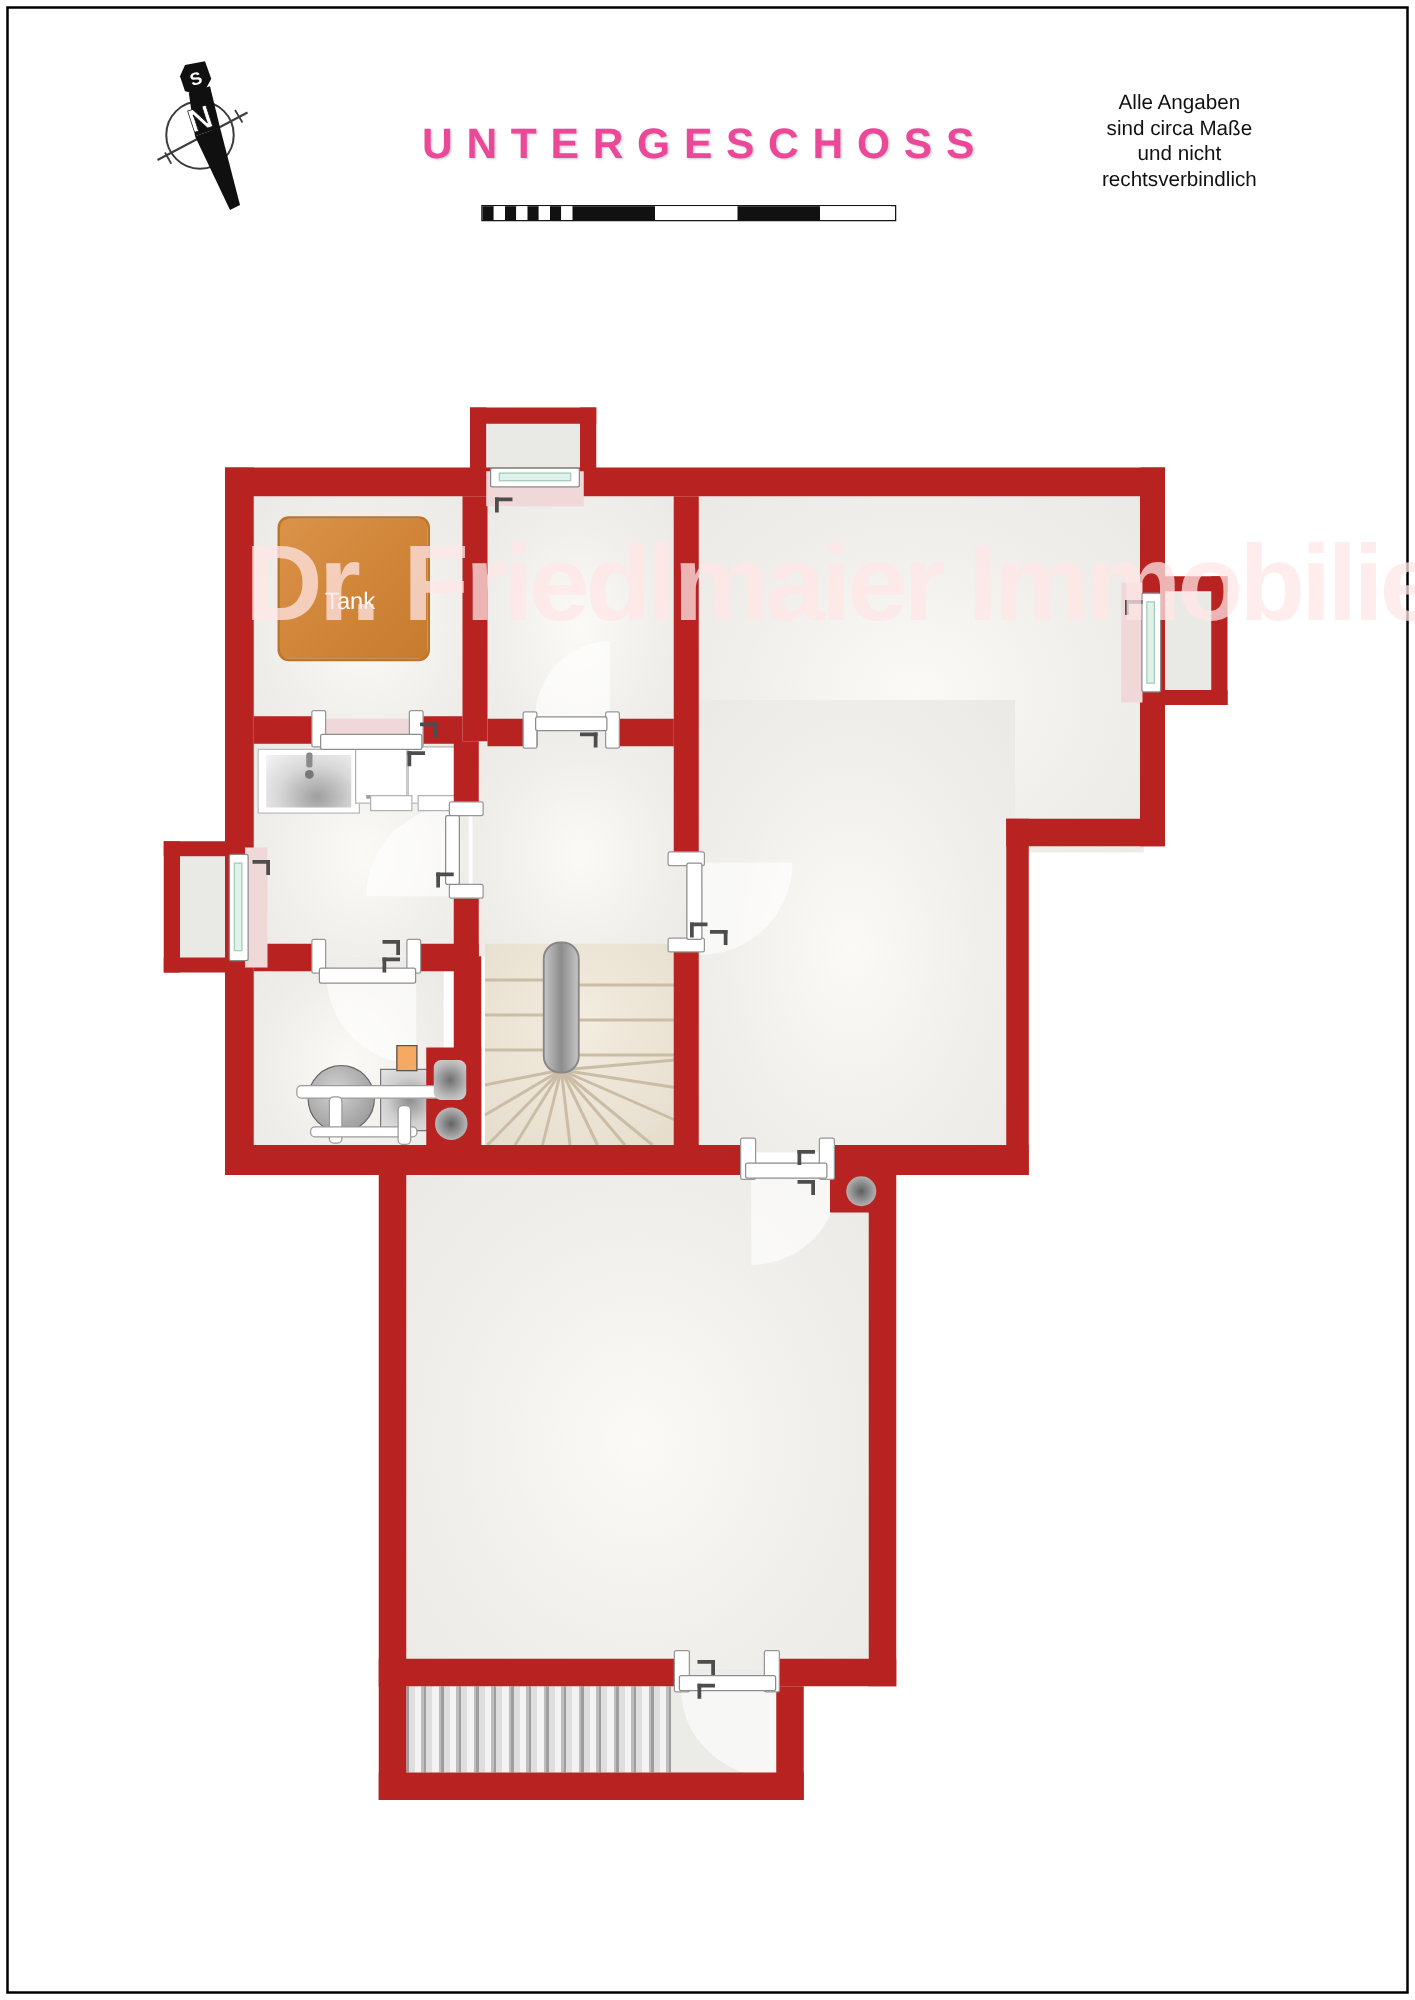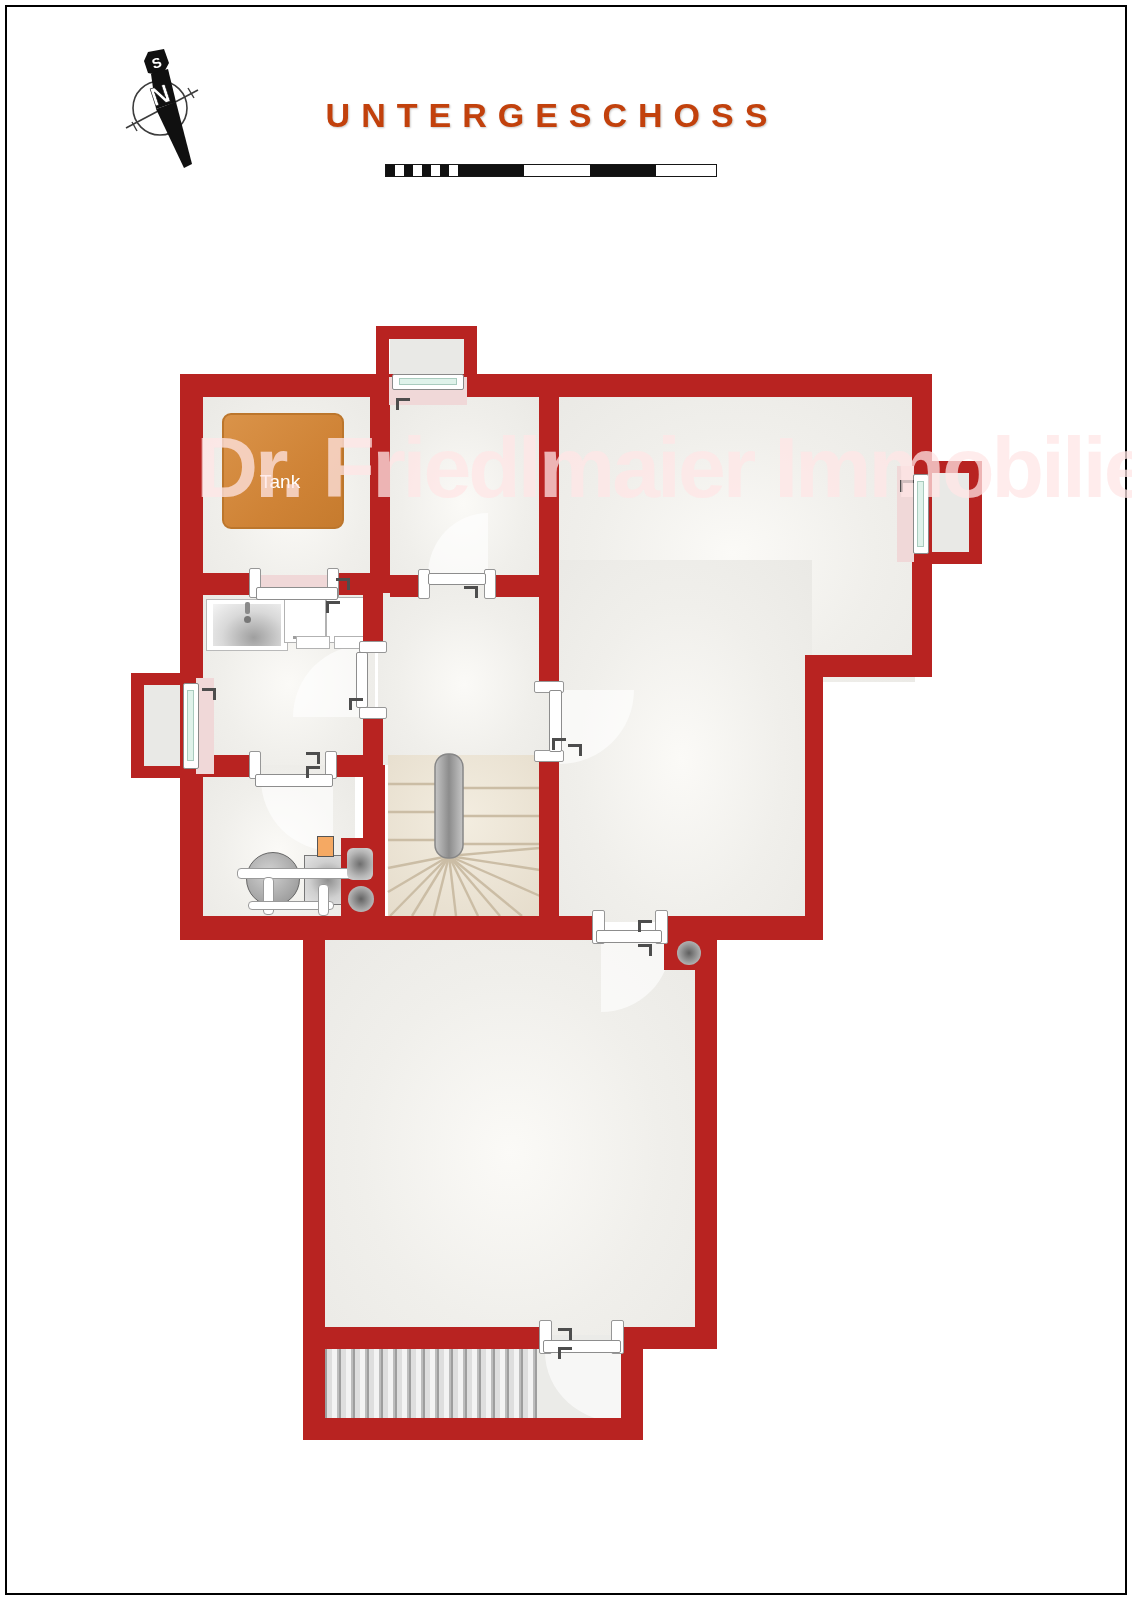--- a/index.html
+++ b/index.html
@@ -2,22 +2,22 @@
 <html><head>
 <meta charset="utf-8">
 <style>
   html,body{margin:0;padding:0;background:#fff;}
   #canvas{position:relative;width:1132px;height:1600px;background:#fff;overflow:hidden;
           font-family:"Liberation Sans",sans-serif;}
   .abs{position:absolute;}
   
   .frame{position:absolute;left:5px;top:5px;right:5px;bottom:5px;border:2px solid #000;pointer-events:none;}
   
-  .title{position:absolute;left:272px;top:96px;width:560px;text-align:center;
-         font-size:34px;font-weight:bold;letter-spacing:11px;color:#c2410c;
+  .title{position:absolute;left:284px;top:96px;width:560px;text-align:center;
+         font-size:34px;font-weight:bold;letter-spacing:11px;color:#ec4899;
          text-shadow:1px 1px 2px #c9c9c9;white-space:nowrap;}
   .disclaimer{position:absolute;left:856px;top:72px;width:175px;text-align:center;
               font-size:16.5px;line-height:1.25;color:#111;}
   .scalebar{position:absolute;left:385px;top:164px;width:332px;height:13px;
             border:1.5px solid #161616;display:flex;background:#fff;box-sizing:border-box;}
   .scalebar div{height:100%;}
   .sb-b{background:#111;} .sb-w{background:#fff;}
   
   .room{position:absolute;background:radial-gradient(ellipse at 50% 55%, #FBFAF7 0%, #F0EFEB 55%, #EAE9E5 100%);}
   .bayroom{position:absolute;background:#E9E9E6;}
@@ -73,20 +73,26 @@
     <div class="sb-b" style="width:9px"></div>
       <div class="sb-w" style="width:9px"></div>
     <div class="sb-b" style="width:9px"></div>
       <div class="sb-w" style="width:9px"></div>
     <div class="sb-b" style="width:66px"></div>
       <div class="sb-w" style="width:66px"></div>
     <div class="sb-b" style="width:66px"></div>
       <div class="sb-w" style="width:57px"></div>
   </div>
 
+  <div class="disclaimer">
+    <div>Alle Angaben</div>
+    <div>sind circa Maße</div>
+    <div>und nicht</div>
+    <div>rechtsverbindlich</div>
+  </div>
 
   <div class="room" style="left:203px;top:397px;width:180px;height:193px;"></div>
   <div class="room" style="left:383px;top:397px;width:160px;height:193px;"></div>
   <div class="room" style="left:550px;top:397px;width:365px;height:285px;"></div>
   <div class="room" style="left:550px;top:560px;width:262px;height:362px;"></div>
   <div class="room" style="left:203px;top:585px;width:172px;height:180px;"></div>
   <div class="room" style="left:378px;top:585px;width:172px;height:180px;"></div>
   <div class="room" style="left:203px;top:765px;width:152px;height:157px;"></div>
   <div class="room" style="left:318px;top:930px;width:384px;height:405px;"></div>
   <div class="landing"></div>

